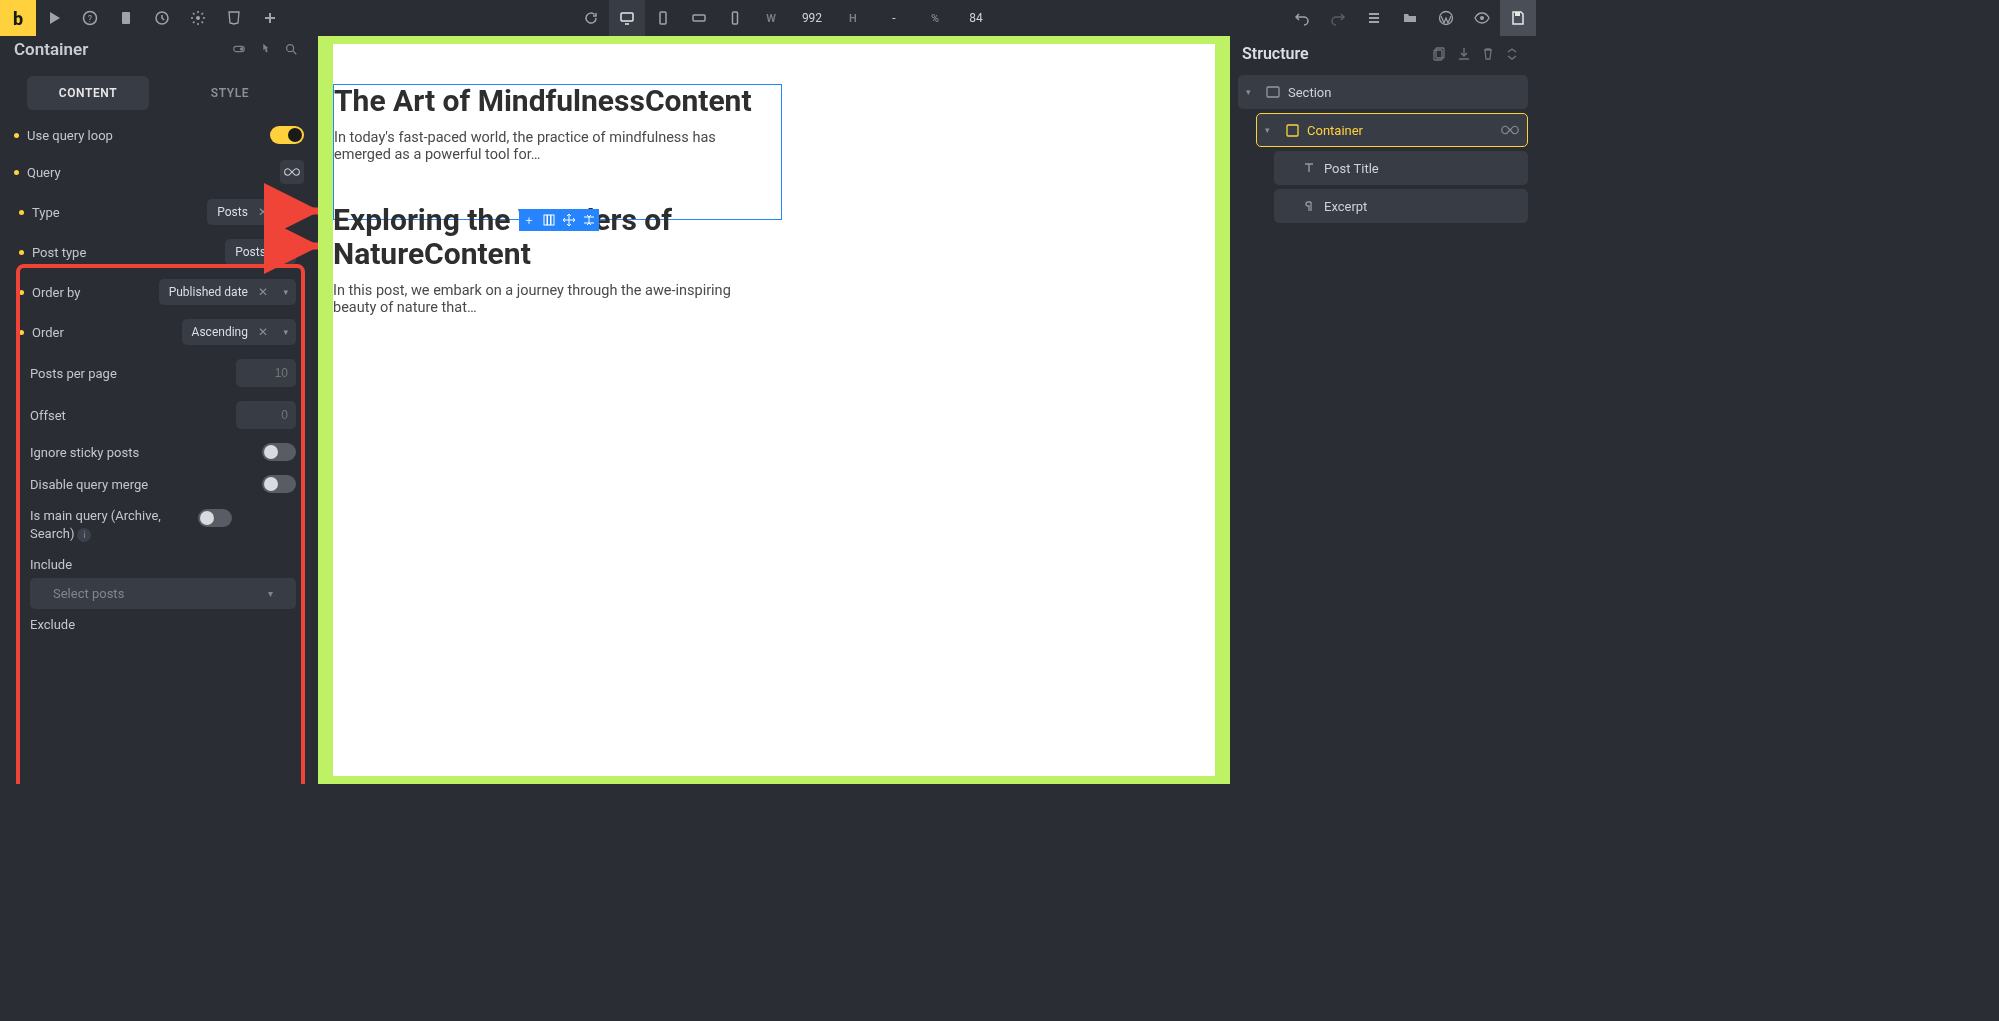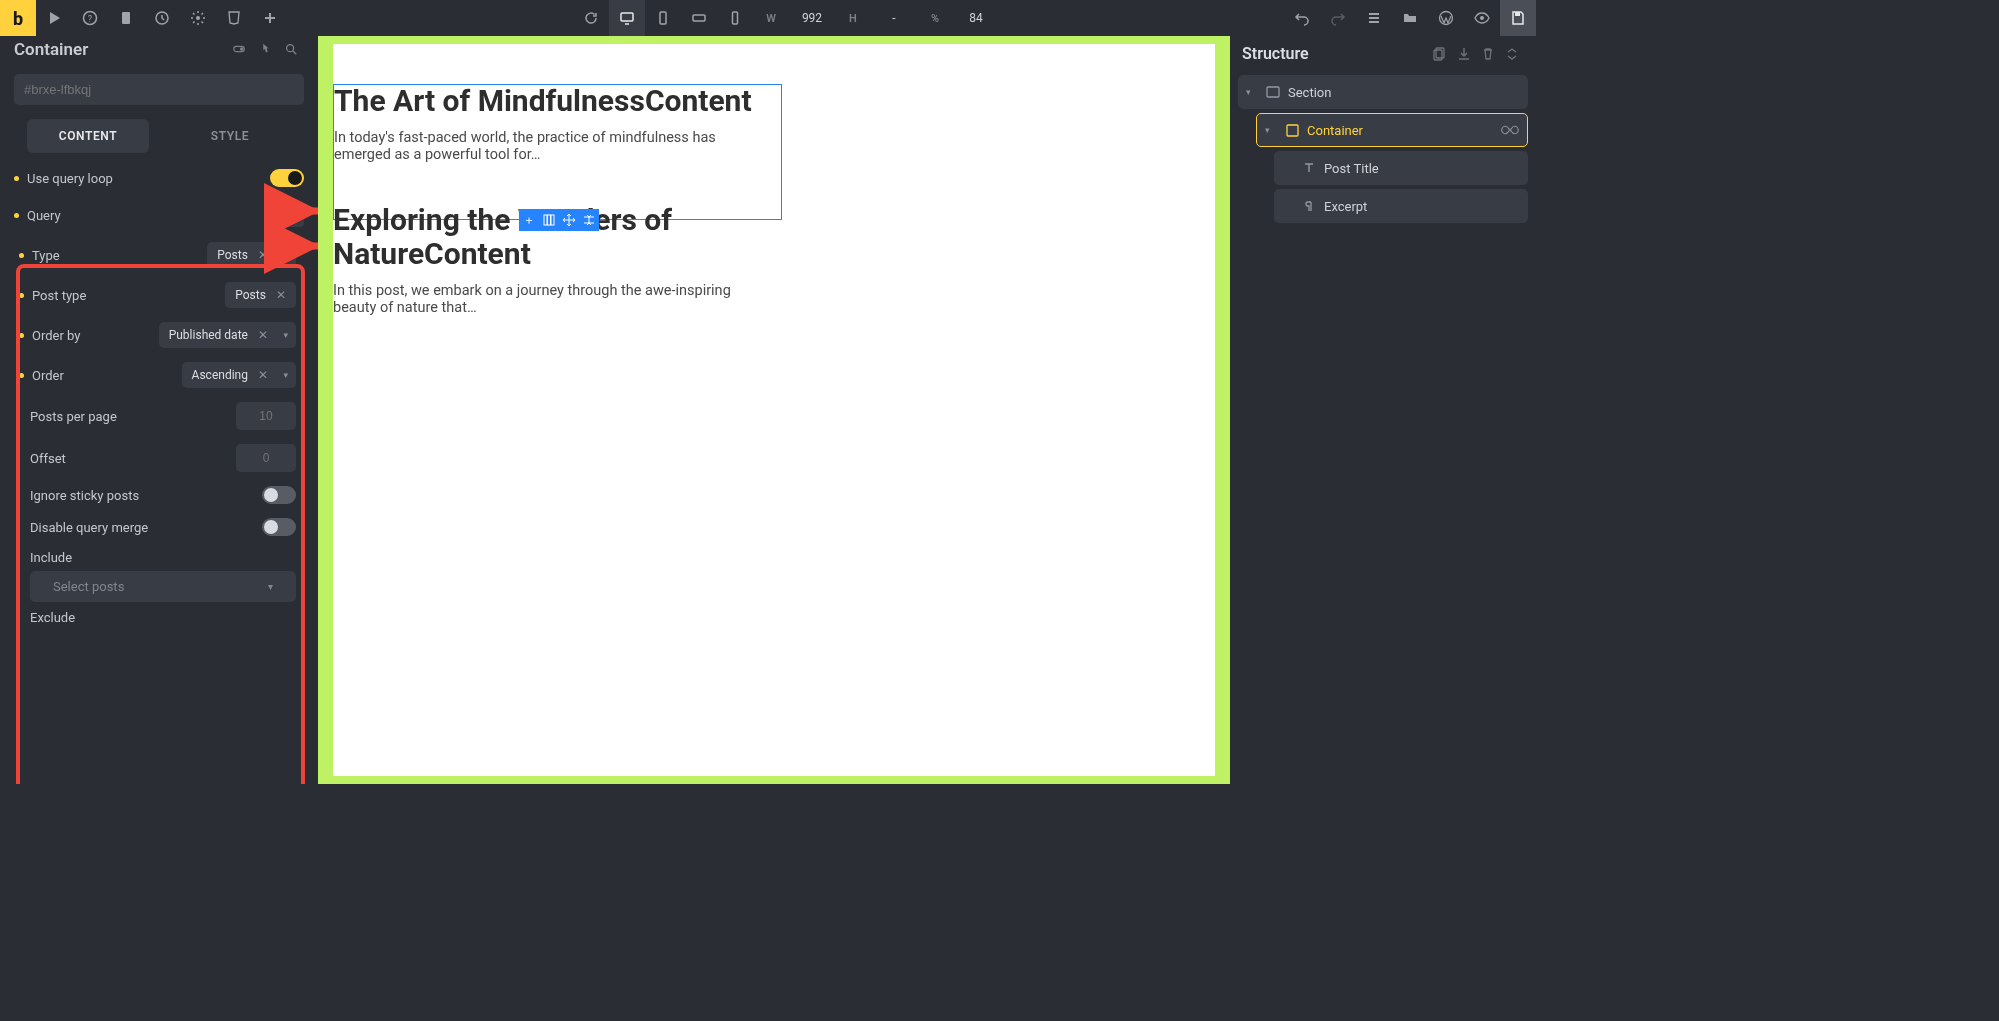--- a/index.html
+++ b/index.html
@@ -196,21 +196,21 @@
   .select-chip .caret {
     position:absolute; right:8px; top:50%; transform:translateY(-50%);
     font-size:9px; color:#8b8f97;
   }
   .num-input {
     width: 60px;
     background: #383c44;
     border: none; outline: none;
     border-radius: 5px;
     padding: 7px 8px;
-    text-align: center;
+    text-align: right;
     color: #8b8f97;
     font-size: 12px;
   }
   .full-dd {
     background:#383c44; border-radius:5px;
     margin: 4px 22px 6px 30px;
     padding: 8px 23px;
     display:flex; align-items:center;
     color:#808590; font-size:13px;
     cursor:pointer;
@@ -475,21 +475,20 @@
           </svg>
         </div>
       <div class="mini-icon">
           <svg width="14" height="14" viewBox="0 0 16 16">
             <circle cx="7" cy="7" r="4" fill="none" stroke="currentColor" stroke-width="1.5"></circle>
             <path d="M10 10l4 4" stroke="currentColor" stroke-width="1.5"></path>
           </svg>
         </div>
     </div>
 
-    <input class="class-input" placeholder="#brxe-lfbkqj" style="">
 
     <div class="tab-row">
       <div class="tab-btn active">CONTENT</div>
       <div class="tab-btn">STYLE</div>
     </div>
 
     <div class="ctrl-row">
       <div class="ctrl-dot"></div>
       <div class="ctrl-label">Use query loop</div>
       <div class="toggle on"></div>
@@ -557,20 +556,26 @@
     <div class="form-row">
       <div class="form-label" style="margin-left:0;">Ignore sticky posts</div>
       <div class="toggle"></div>
     </div>
 
     <div class="form-row">
       <div class="form-label" style="margin-left:0;">Disable query merge</div>
       <div class="toggle"></div>
     </div>
 
+    <div class="form-row" style="align-items:flex-start;">
+      <div class="form-label" style="margin-left:0;max-width:160px;line-height:1.4;">
+        <span>Is main query (Archive, Search)</span><span class="info">i</span>
+      </div>
+      <div class="toggle" style="margin-top:2px;"></div>
+    </div>
 
 
     <div class="form-row" style="padding-bottom:2px;">
       <div class="form-label" style="margin-left:0;">Include</div>
     </div>
     <div class="full-dd">
       <span>Select posts</span>
       <span class="caret">▾</span>
     </div>
 

